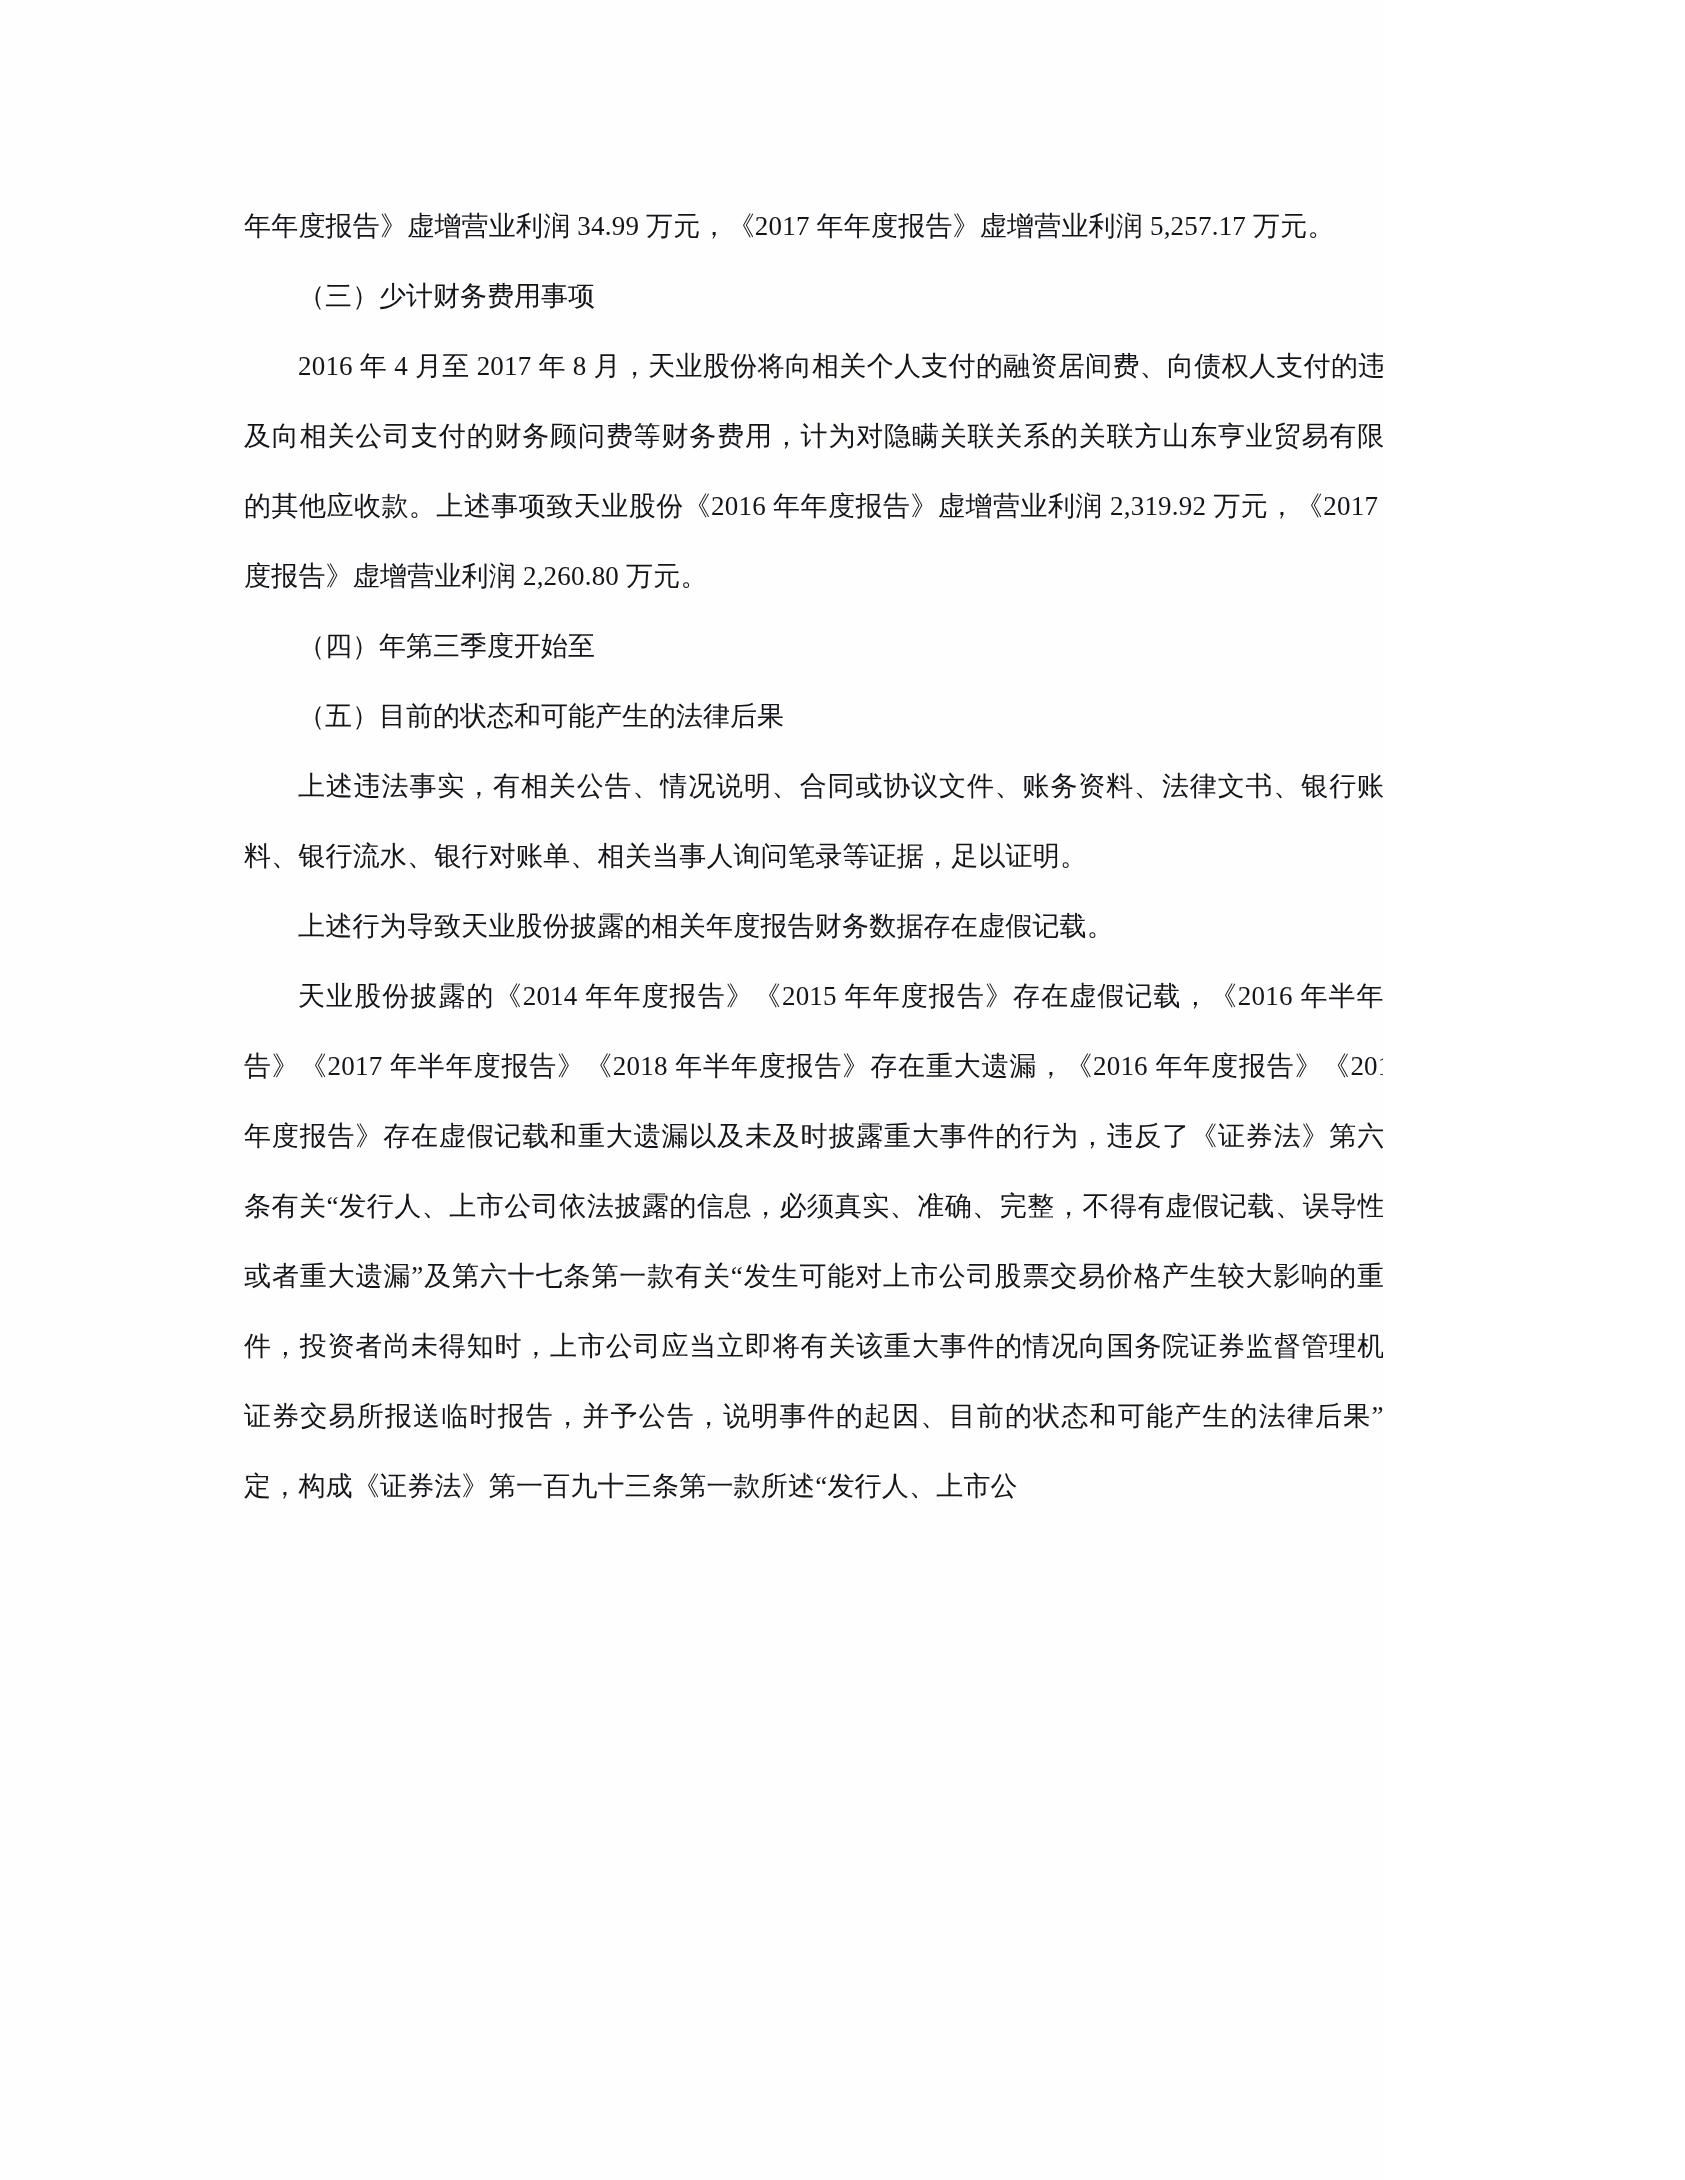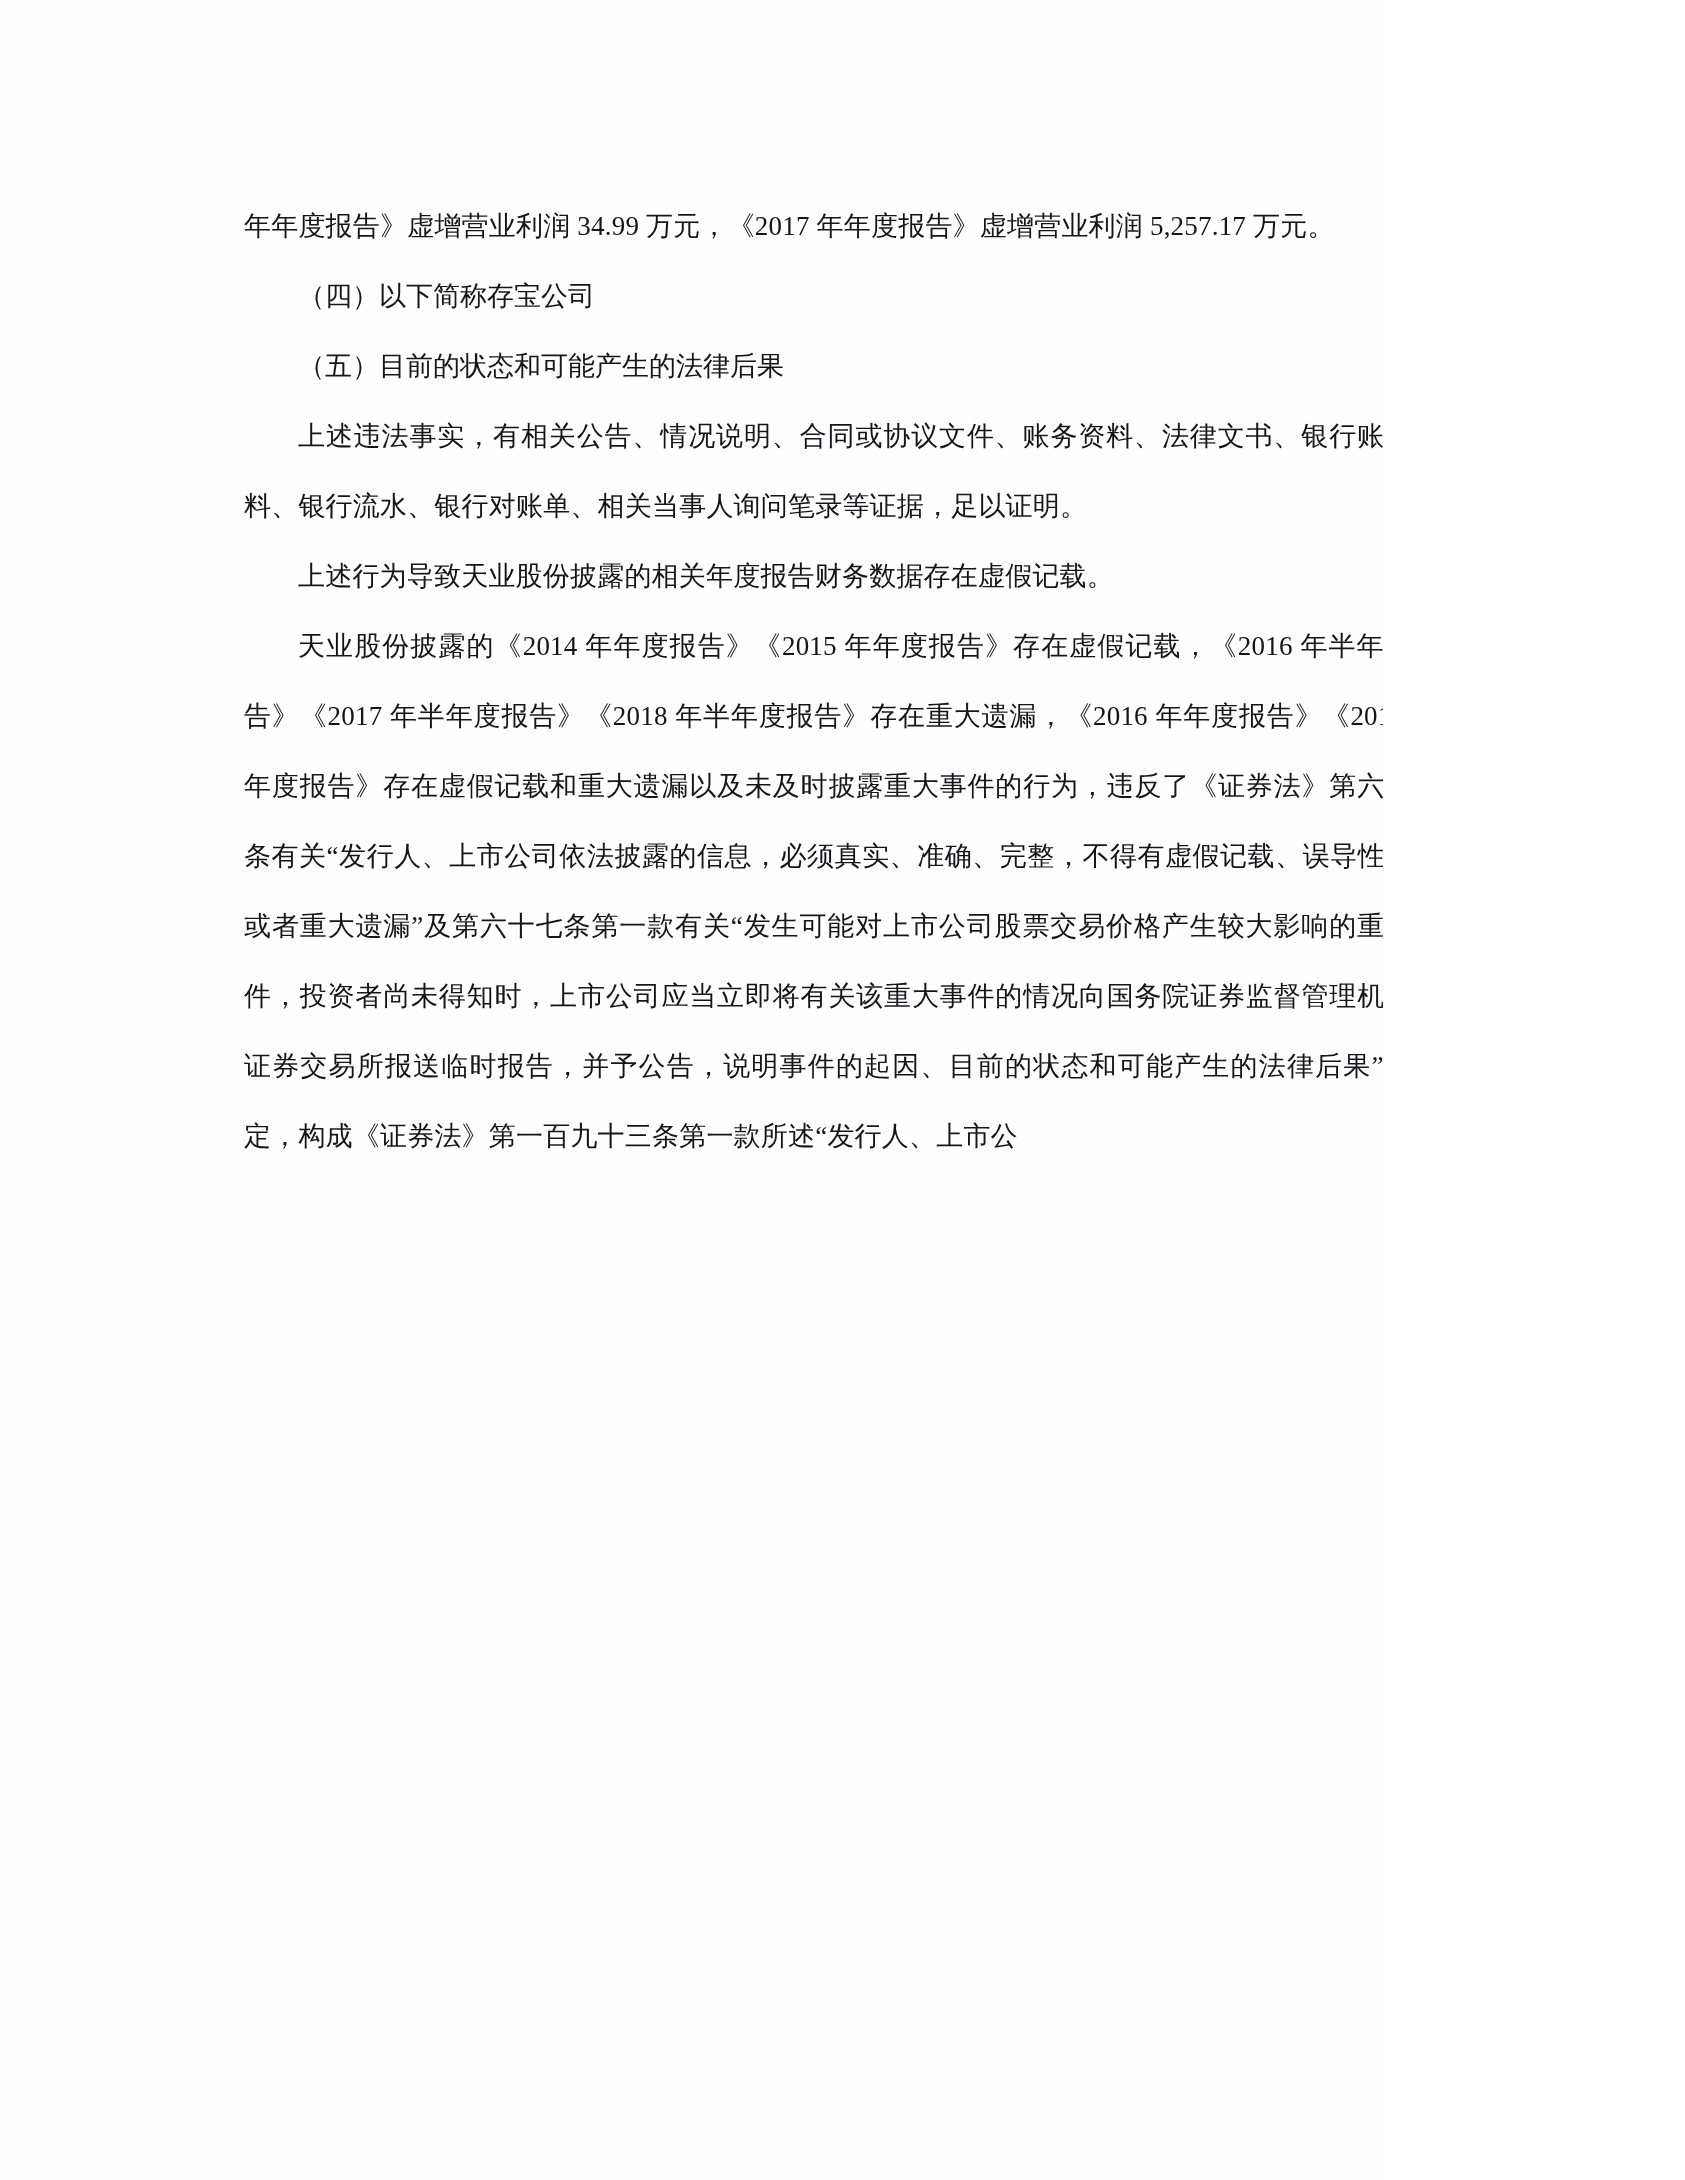--- a/index.html
+++ b/index.html
@@ -59,23 +59,27 @@
 </head>
 <body>
 
 <div class="page">
   <div class="text-column">
 
     <div class="block">
       <p class="para">年年度报告》虚增营业利润 34.99 万元，《2017 年年度报告》虚增营业利润 5,257.17 万元。</p>
     </div>
 
+    <div class="block">
+      <p class="heading">（三）少计财务费用事项</p>
+      <p class="para indent">2016 年 4 月至 2017 年 8 月，天业股份将向相关个人支付的融资居间费、向债权人支付的违约金及向相关公司支付的财务顾问费等财务费用，计为对隐瞒关联关系的关联方山东亨业贸易有限公司的其他应收款。上述事项致天业股份《2016 年年度报告》虚增营业利润 2,319.92 万元，《2017 年年度报告》虚增营业利润 2,260.80 万元。</p>
+    </div>
 
     <div class="block">
-      <p class="heading">（四）以下简称存宝公司</p>
+      <p class="heading">（四）年第三季度开始至</p>
     </div>
 
     <div class="block">
       <p class="heading">（五）目前的状态和可能产生的法律后果</p>
     </div>
 
     <div class="block">
       <p class="para indent">上述违法事实，有相关公告、情况说明、合同或协议文件、账务资料、法律文书、银行账户资料、银行流水、银行对账单、相关当事人询问笔录等证据，足以证明。</p>
       <p class="para indent">上述行为导致天业股份披露的相关年度报告财务数据存在虚假记载。</p>
       <p class="para indent">天业股份披露的《2014 年年度报告》《2015 年年度报告》存在虚假记载，《2016 年半年度报告》《2017 年半年度报告》《2018 年半年度报告》存在重大遗漏，《2016 年年度报告》《2017 年年度报告》存在虚假记载和重大遗漏以及未及时披露重大事件的行为，违反了《证券法》第六十三条有关“发行人、上市公司依法披露的信息，必须真实、准确、完整，不得有虚假记载、误导性陈述或者重大遗漏”及第六十七条第一款有关“发生可能对上市公司股票交易价格产生较大影响的重大事件，投资者尚未得知时，上市公司应当立即将有关该重大事件的情况向国务院证券监督管理机构和证券交易所报送临时报告，并予公告，说明事件的起因、目前的状态和可能产生的法律后果”的规定，构成《证券法》第一百九十三条第一款所述“发行人、上市公</p>

